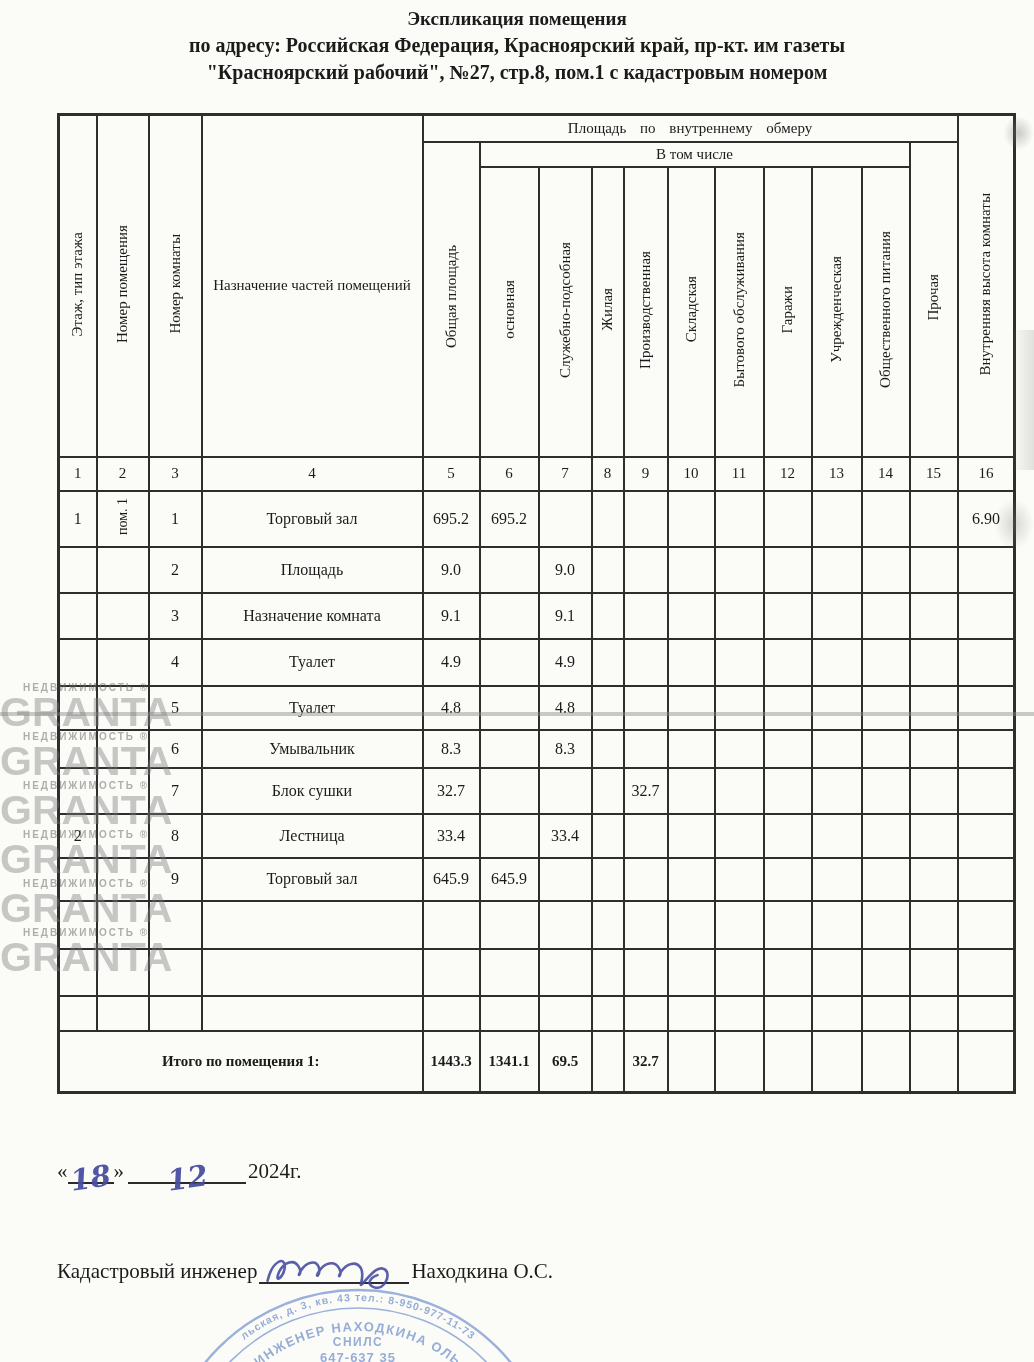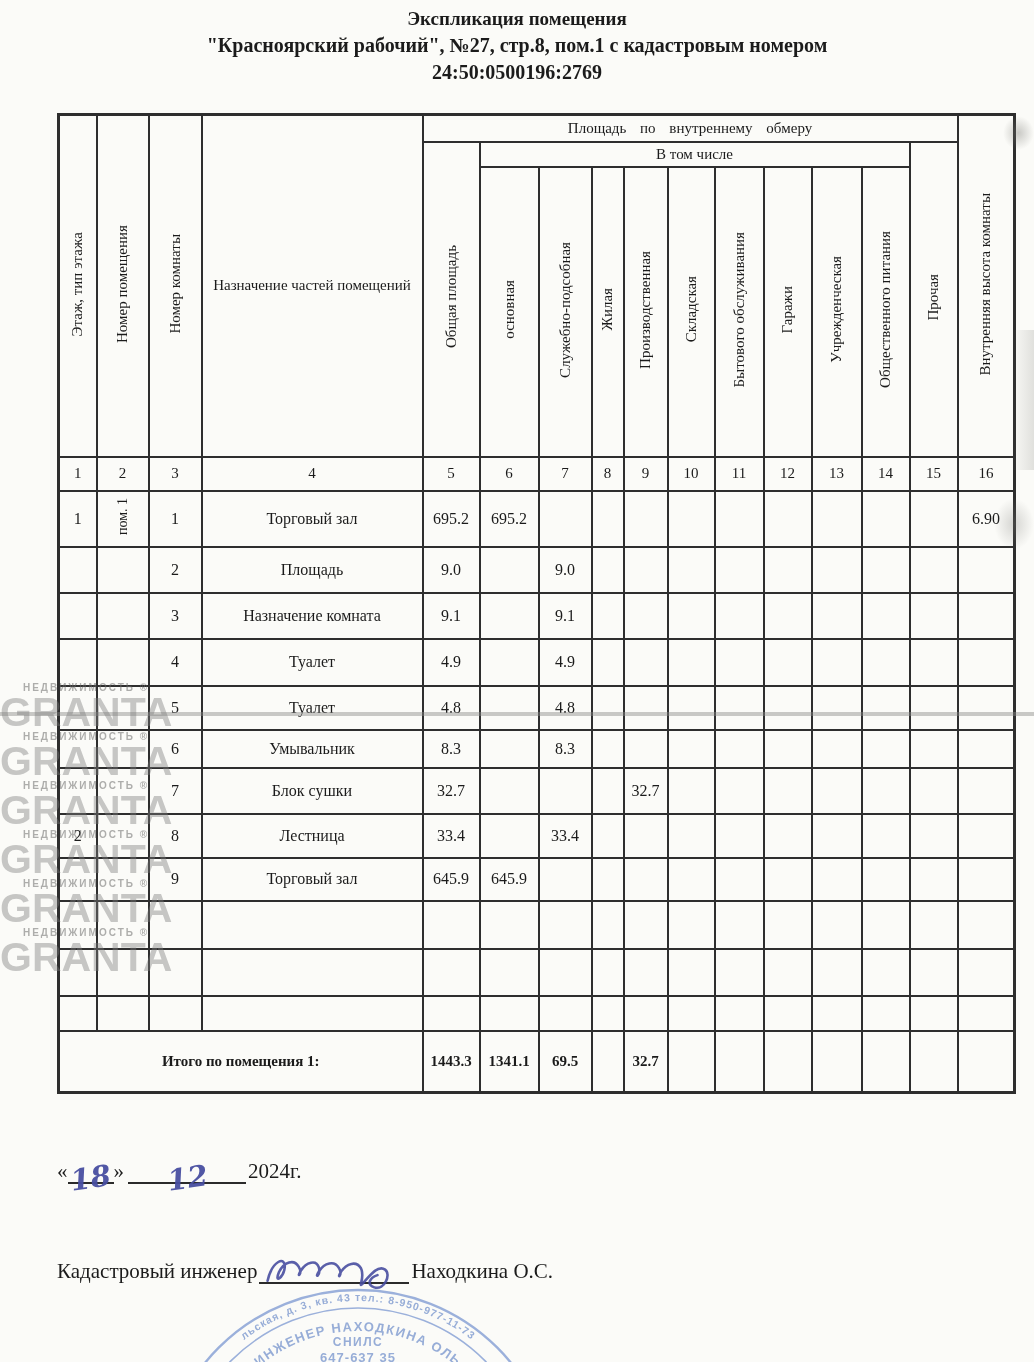--- a/index.html
+++ b/index.html
@@ -75,22 +75,22 @@
   .stamp { position:absolute; left:158px; top:1282px; width:400px; height:80px; }
   .stamp text { fill:#86a0d2; font-family:"Liberation Sans", sans-serif; }
 </style>
 </head>
 <body>
 
 <div class="page">
 
   <div class="titles">
     <div class="t1">Экспликация помещения</div>
+    <div>по адресу: Российская Федерация, Красноярский край, пр-кт. им газеты</div>
     <div>"Красноярский рабочий", №27, стр.8, пом.1 с кадастровым номером</div>
-    <div>24:50:0500196:2769</div>
   </div>
 
   <table class="expl">
     <colgroup>
       <col style="width:38px">
         <col style="width:52px">
         <col style="width:53px">
         <col style="width:221px">
       <col style="width:57px">
         <col style="width:59px">

